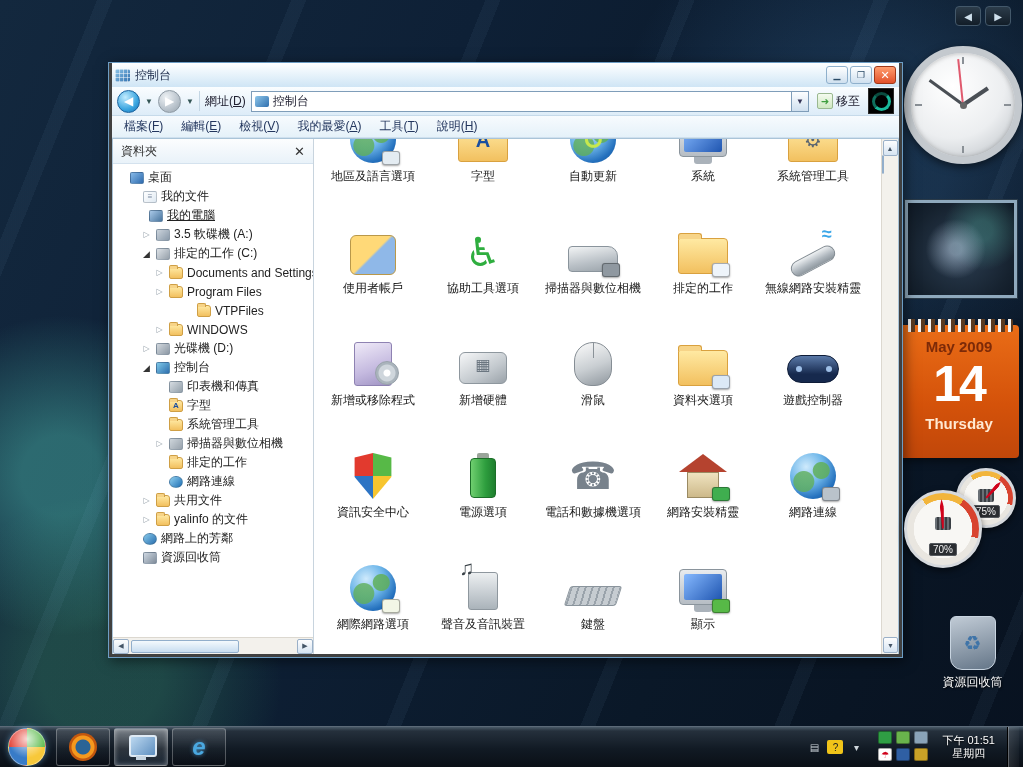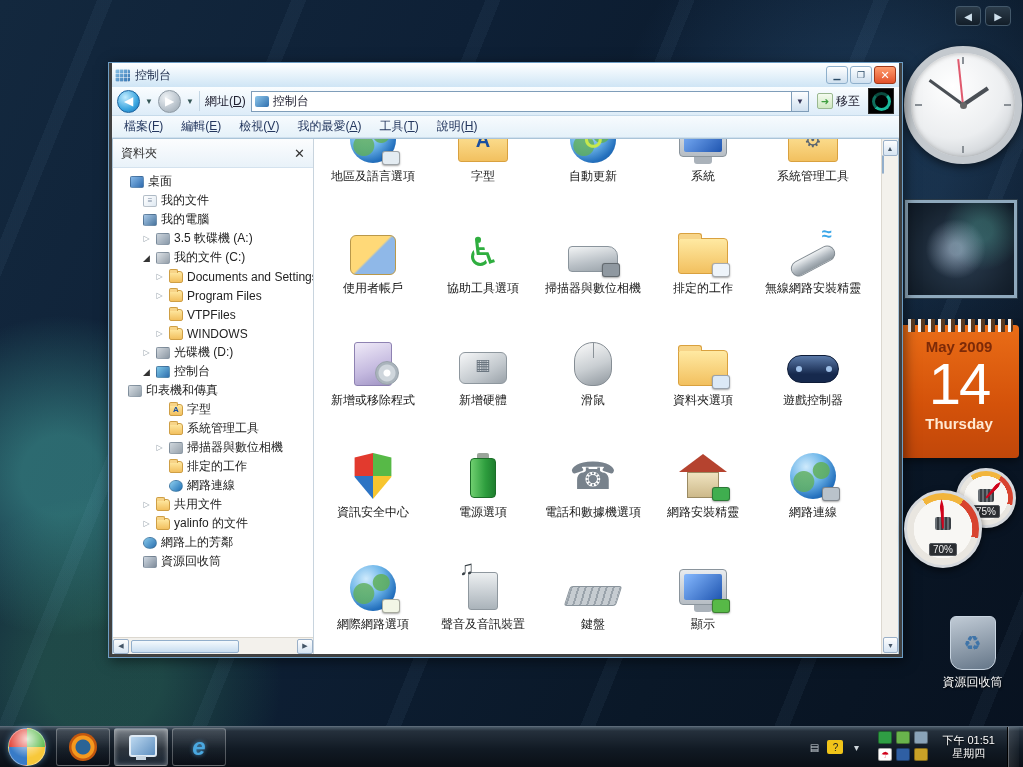--- a/index.html
+++ b/index.html
@@ -32,21 +32,21 @@
   .goarr{width:16px;height:16px;border:1px solid #9ab890;border-radius:2px;background:linear-gradient(#f4fbef,#cfe8c2);color:#3f9e3f;font-size:10px;display:flex;align-items:center;justify-content:center;font-weight:bold}
   .throb{width:26px;height:26px;background:#000;border:1px solid #2a2a2a;display:flex;align-items:center;justify-content:center}
   .throb::before{content:"";width:13px;height:13px;border-radius:50%;border:3px solid #19b89a;border-top-color:#0a4a3e;border-left-color:#0e6e5c}
 
   .menubar{height:22px;display:flex;align-items:flex-end;padding:0 3px;background:linear-gradient(#f7fbfe,#e5f1f9);border-bottom:1px solid #cfe0ee;font-size:12px;color:#23365e}
   .menu-item{padding:2px 9px}
 
   .winbody{flex:1;display:flex;background:#fff;border:1px solid #aac4d8;border-bottom:none;overflow:hidden}
   
   .sidebar{width:201px;border-right:1px solid #c8d4de;display:flex;flex-direction:column;position:relative;background:#fff}
-  .sb-head{height:15px;display:flex;align-items:center;padding:14px 8px;font-size:12px;color:#333;background:linear-gradient(#fcfdfe,#e9f2f9);border-bottom:1px solid #d4e2ee}
+  .sb-head{height:25px;display:flex;align-items:center;padding:0 8px;font-size:12px;color:#333;background:linear-gradient(#fcfdfe,#e9f2f9);border-bottom:1px solid #d4e2ee}
   .sb-close{margin-left:auto;font-size:13px;color:#333}
   .tree{padding-top:4px;overflow:hidden;flex:1}
   .tree-row{display:flex;align-items:center;gap:4px;height:19px;font-size:12px;color:#222;white-space:nowrap}
   .tree-arrow{width:11px;flex:none;font-size:8px;color:#97a2ab;text-align:center}
   .tree-arrow.exp{color:#333;font-size:9px}
   .ti{width:14px;height:12px;border-radius:2px;flex:none;display:flex;align-items:center;justify-content:center;font-size:8px;font-weight:bold;border:1px solid rgba(70,90,110,.35)}
   .ti.f{border-radius:1px 3px 2px 2px;border:1px solid #cf9f45;background:linear-gradient(#ffe9a2,#f2c05f)!important;position:relative}
   .ti.f::before{content:"";position:absolute;top:-3px;left:-1px;width:7px;height:3px;background:#f7d488;border:1px solid #cf9f45;border-bottom:none;border-radius:2px 2px 0 0}
   .ti.r{border-radius:50%}
   .hscroll{position:absolute;left:0;right:0;bottom:0;height:17px;background:#f3f1ec;border-top:1px solid #dcd8d0;display:flex;align-items:center}
@@ -110,21 +110,21 @@
   .hand.second{width:1.5px;height:46px;top:6px;background:#e05a6e;margin-left:-0.75px}
   .clock-center{position:absolute;left:50%;top:50%;width:7px;height:7px;margin:-3.5px 0 0 -3.5px;border-radius:50%;background:#666}
   .tick{position:absolute;left:50%;top:4px;width:2px;height:7px;background:#8a9096;transform-origin:1px 48px;margin-left:-1px}
   .frame-gadget{position:absolute;left:905px;top:200px;width:112px;height:98px;border:3px solid #8fa9bd;outline:1px solid #2a3a48;background:
     radial-gradient(circle at 45% 50%, rgba(190,210,230,.5) 0 6px, rgba(190,210,230,0) 30px),
     radial-gradient(circle at 70% 30%, rgba(80,160,150,.4) 0 10px, rgba(80,160,150,0) 40px),
     radial-gradient(circle at 50% 55%,#2c3e52,#16222f 70%,#0e1824)}
   .calendar-gadget{position:absolute;left:899px;top:325px;width:120px;height:133px;border-radius:4px;background:linear-gradient(#ea6d17,#d4520a 60%,#c1470a);box-shadow:0 3px 8px rgba(0,0,0,.5);text-align:center}
   .cal-spiral{height:13px;margin:-6px 6px 0;background:repeating-linear-gradient(90deg,transparent 0 3px,#f4f4f4 3px 6px,#5a3a20 6px 10px);border-radius:2px}
   .cal-month{margin-top:6px;font-size:15px;font-weight:bold;color:#7c2a08}
-  .cal-day{font-size:58px;line-height:58px;color:#fff;font-weight:normal;letter-spacing:-2px}
+  .cal-day{font-size:50px;line-height:58px;color:#fff;font-weight:bold;letter-spacing:-2px}
   .cal-weekday{font-size:15px;font-weight:bold;color:#ffe9d2;margin-top:2px}
   .meters-gadget{position:absolute;left:898px;top:466px;width:124px;height:112px}
   .gauge{position:absolute;border-radius:50%;background:
     radial-gradient(circle at 50% 50%, #f8f7f4 0 57%, rgba(0,0,0,0) 58%),
     conic-gradient(from -130deg,#e9e6e0 0 95deg,#f2b53c 95deg 165deg,#d8432f 165deg 235deg,#e9e6e0 235deg 360deg);
     border:3px solid #d6d9dd;box-shadow:0 3px 7px rgba(0,0,0,.55)}
   .gauge.big{left:6px;top:24px;width:78px;height:78px;z-index:2}
   .gauge.small{left:58px;top:2px;width:60px;height:60px;z-index:1}
   .gauge .needle{content:"";position:absolute;left:50%;top:9%;width:4px;height:41%;margin-left:-2px;background:#d0021b;transform-origin:50% 100%;clip-path:polygon(50% 0,100% 25%,70% 100%,30% 100%,0 25%)}
   .gauge .chip{position:absolute;left:50%;top:34%;transform:translateX(-50%);width:16px;height:13px;border-radius:2px;background:repeating-linear-gradient(90deg,#6a7076 0 2px,#3a3f44 2px 4px)}
@@ -250,66 +250,66 @@
           <div class="tree-row" style="padding-left: 2px;">
             <span class="tree-arrow"></span>
             <span class="ti" style="background: linear-gradient(135deg, rgb(134, 185, 232), rgb(47, 107, 174));"></span>
             <span class="tree-label">桌面</span>
           </div>
           <div class="tree-row" style="padding-left: 15px;">
             <span class="tree-arrow"></span>
             <span class="ti" style="background: linear-gradient(135deg, rgb(255, 255, 255), rgb(223, 233, 242)); color: rgb(122, 138, 160);">≡</span>
             <span class="tree-label">我的文件</span>
           </div>
-          <div class="tree-row" style="padding-left: 15px;">
+          <div class="tree-row" style="padding-left: 21px; text-decoration: underline;">
             <span class="tree-arrow"></span>
             <span class="ti" style="background: linear-gradient(135deg, rgb(169, 201, 232), rgb(73, 117, 158));"></span>
             <span class="tree-label">我的電腦</span>
           </div>
           <div class="tree-row" style="padding-left: 28px;">
             <span class="tree-arrow">▷</span>
             <span class="ti" style="background: linear-gradient(135deg, rgb(204, 212, 220), rgb(138, 154, 170));"></span>
             <span class="tree-label">3.5 軟碟機 (A:)</span>
           </div>
           <div class="tree-row" style="padding-left: 28px;">
             <span class="tree-arrow exp">◢</span>
             <span class="ti" style="background: linear-gradient(135deg, rgb(221, 226, 231), rgb(150, 160, 170));"></span>
-            <span class="tree-label">我的文件 (C:)</span>
+            <span class="tree-label">排定的工作 (C:)</span>
           </div>
           <div class="tree-row" style="padding-left: 41px;">
             <span class="tree-arrow">▷</span>
             <span class="ti f"></span>
             <span class="tree-label">Documents and Settings</span>
           </div>
           <div class="tree-row" style="padding-left: 41px;">
             <span class="tree-arrow">▷</span>
             <span class="ti f"></span>
             <span class="tree-label">Program Files</span>
           </div>
-          <div class="tree-row" style="padding-left: 41px;">
+          <div class="tree-row" style="padding-left: 41px; margin-left: 28px;">
             <span class="tree-arrow"></span>
             <span class="ti f"></span>
             <span class="tree-label">VTPFiles</span>
           </div>
           <div class="tree-row" style="padding-left: 41px;">
             <span class="tree-arrow">▷</span>
             <span class="ti f"></span>
             <span class="tree-label">WINDOWS</span>
           </div>
           <div class="tree-row" style="padding-left: 28px;">
             <span class="tree-arrow">▷</span>
             <span class="ti" style="background: linear-gradient(135deg, rgb(210, 216, 222), rgb(140, 152, 164));"></span>
             <span class="tree-label">光碟機 (D:)</span>
           </div>
           <div class="tree-row" style="padding-left: 28px;">
             <span class="tree-arrow exp">◢</span>
             <span class="ti" style="background: linear-gradient(135deg, rgb(126, 200, 232), rgb(47, 111, 174));"></span>
             <span class="tree-label">控制台</span>
           </div>
-          <div class="tree-row" style=" text-align: center;">
+          <div class="tree-row" style="padding-left: 41px; text-align: center;">
             <span class="tree-arrow"></span>
             <span class="ti" style="background: linear-gradient(135deg, rgb(214, 220, 226), rgb(147, 160, 171));"></span>
             <span class="tree-label">印表機和傳真</span>
           </div>
           <div class="tree-row" style="padding-left: 41px;">
             <span class="tree-arrow"></span>
             <span class="ti f" style="color: rgb(26, 79, 160);">A</span>
             <span class="tree-label">字型</span>
           </div>
           <div class="tree-row" style="padding-left: 41px;">

